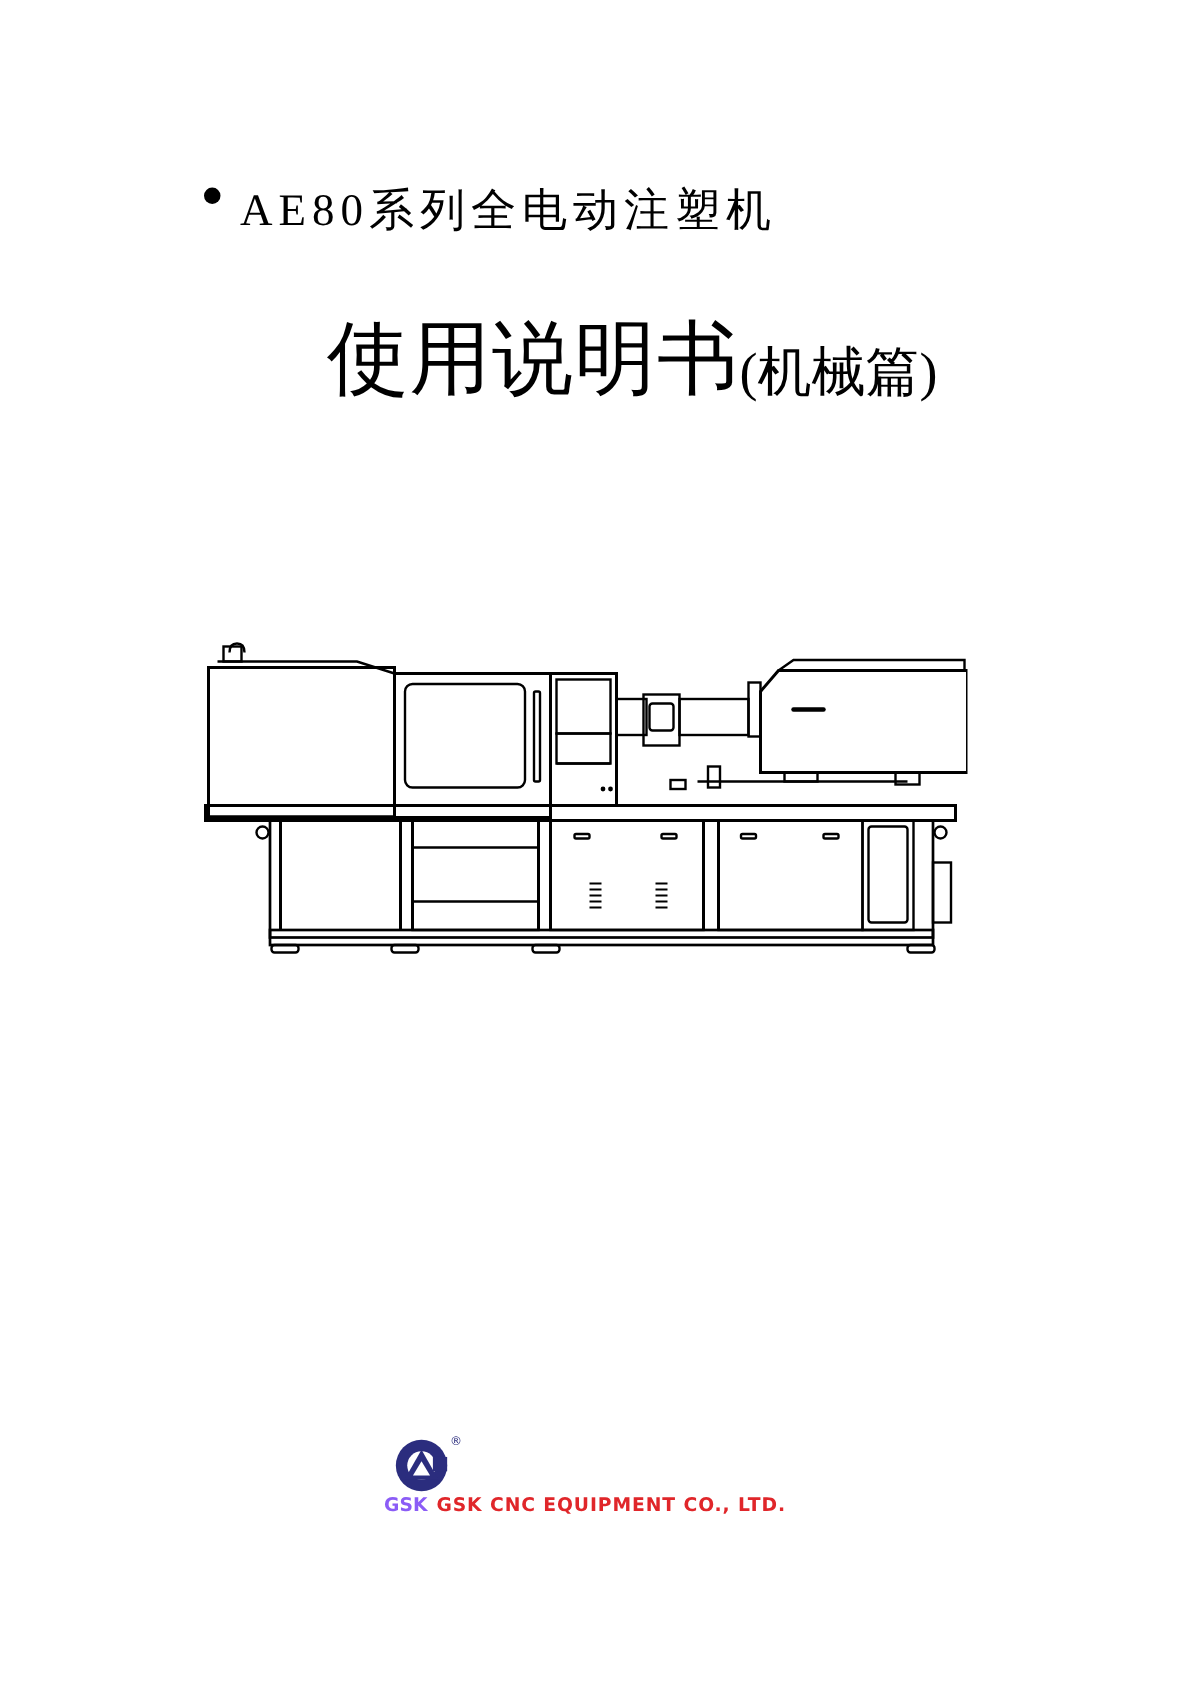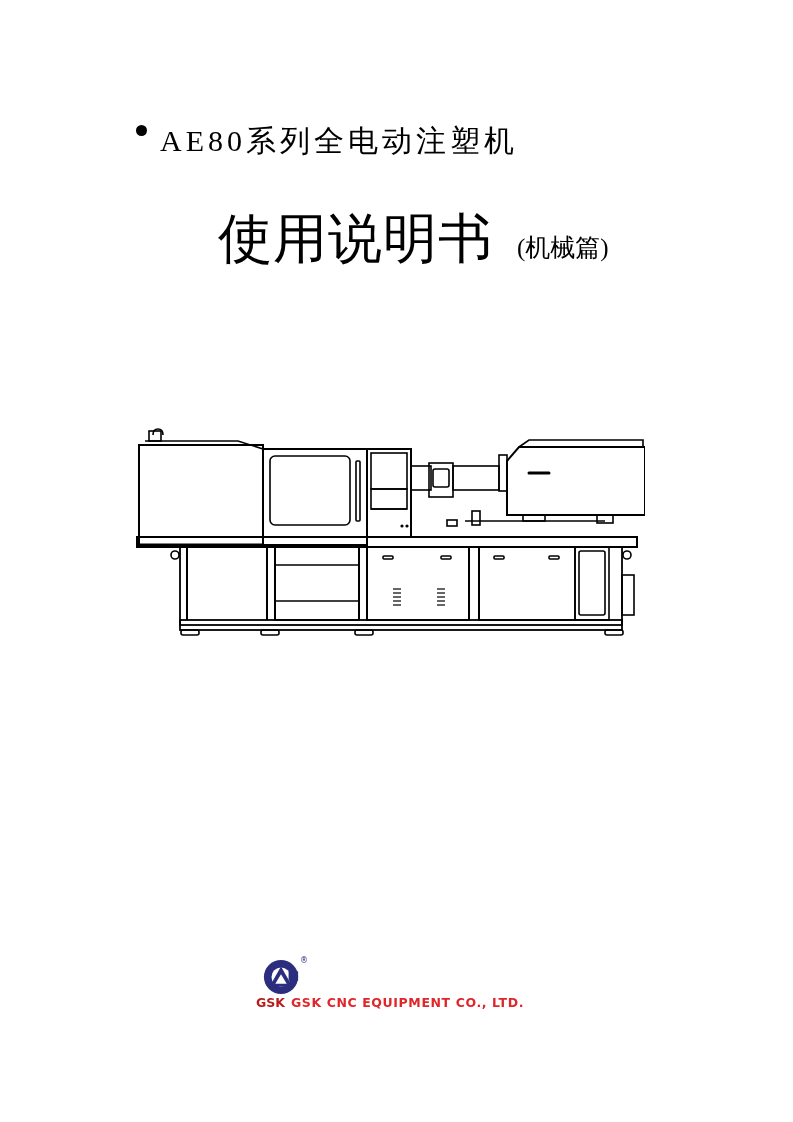--- a/index.html
+++ b/index.html
@@ -1,30 +1,30 @@
 <!DOCTYPE html>
 <html><head>
 <meta charset="utf-8">
 <style>
   html, body { margin:0; padding:0; background:#ffffff; }
   body { width:793px; height:1122px; position:relative; overflow:hidden;
          font-family:"Liberation Serif", "DejaVu Serif", serif; color:#000; }
   .series-line { position:absolute; left:136px; top:121px; height:40px; display:flex; }
   .bullet { width:11px; height:11px; border-radius:50%; background:#000; margin-right:13px; margin-top:4px; }
   .series-text { font-size:30px; letter-spacing:4px; line-height:40px; white-space:nowrap; }
-  .title-line { position:absolute; left:218px; top:206px; display:flex; align-items:flex-end; white-space:nowrap;gap:24px; }
+  .title-line { position:absolute; left:218px; top:206px; display:flex; align-items:flex-end; white-space:nowrap; }
   .main-title { font-size:54px; letter-spacing:1px; line-height:66px; }
-  .sub-title { font-size:25px; line-height:40px; margin-bottom:4px;margin-top:20px; }
+  .sub-title { font-size:36px; line-height:40px; margin-bottom:4px;margin-top:20px; }
   .machine { position:absolute; left:135px; top:425px; width:510px; height:222px; }
   .logo { position:absolute; left:256px; top:958px; width:370px; height:58px; }
   .logo-cn { position:absolute; left:52px; top:14px; font-family:"DejaVu Sans", sans-serif; font-weight:bold;
              font-size:22px; color:#2b2d7e; letter-spacing:1px; white-space:nowrap; line-height:24px; }
   .logo-en { position:absolute; left:0px; top:38px; font-family:"DejaVu Sans", sans-serif; font-weight:bold;
              font-size:12.5px; color:#e0262a; letter-spacing:0.6px; white-space:nowrap; line-height:14px; }
-  .logo-gsk { color:#b91c1c; margin-right:6px; letter-spacing:0; }
+  .logo-gsk { color:#8b5cf6; margin-right:6px; letter-spacing:0; }
   .logo-mark { position:absolute; left:6px; top:0px; width:38px; height:38px; }
   .reg { position:absolute; left:44px; top:-2px; font-size:8px; color:#2b2d7e; font-family:"DejaVu Sans", sans-serif; }
 </style>
 </head>
 <body>
 
 <div class="series-line">
   <span class="bullet"></span>
   <span class="series-text">AE80系列全电动注塑机</span>
 </div>

